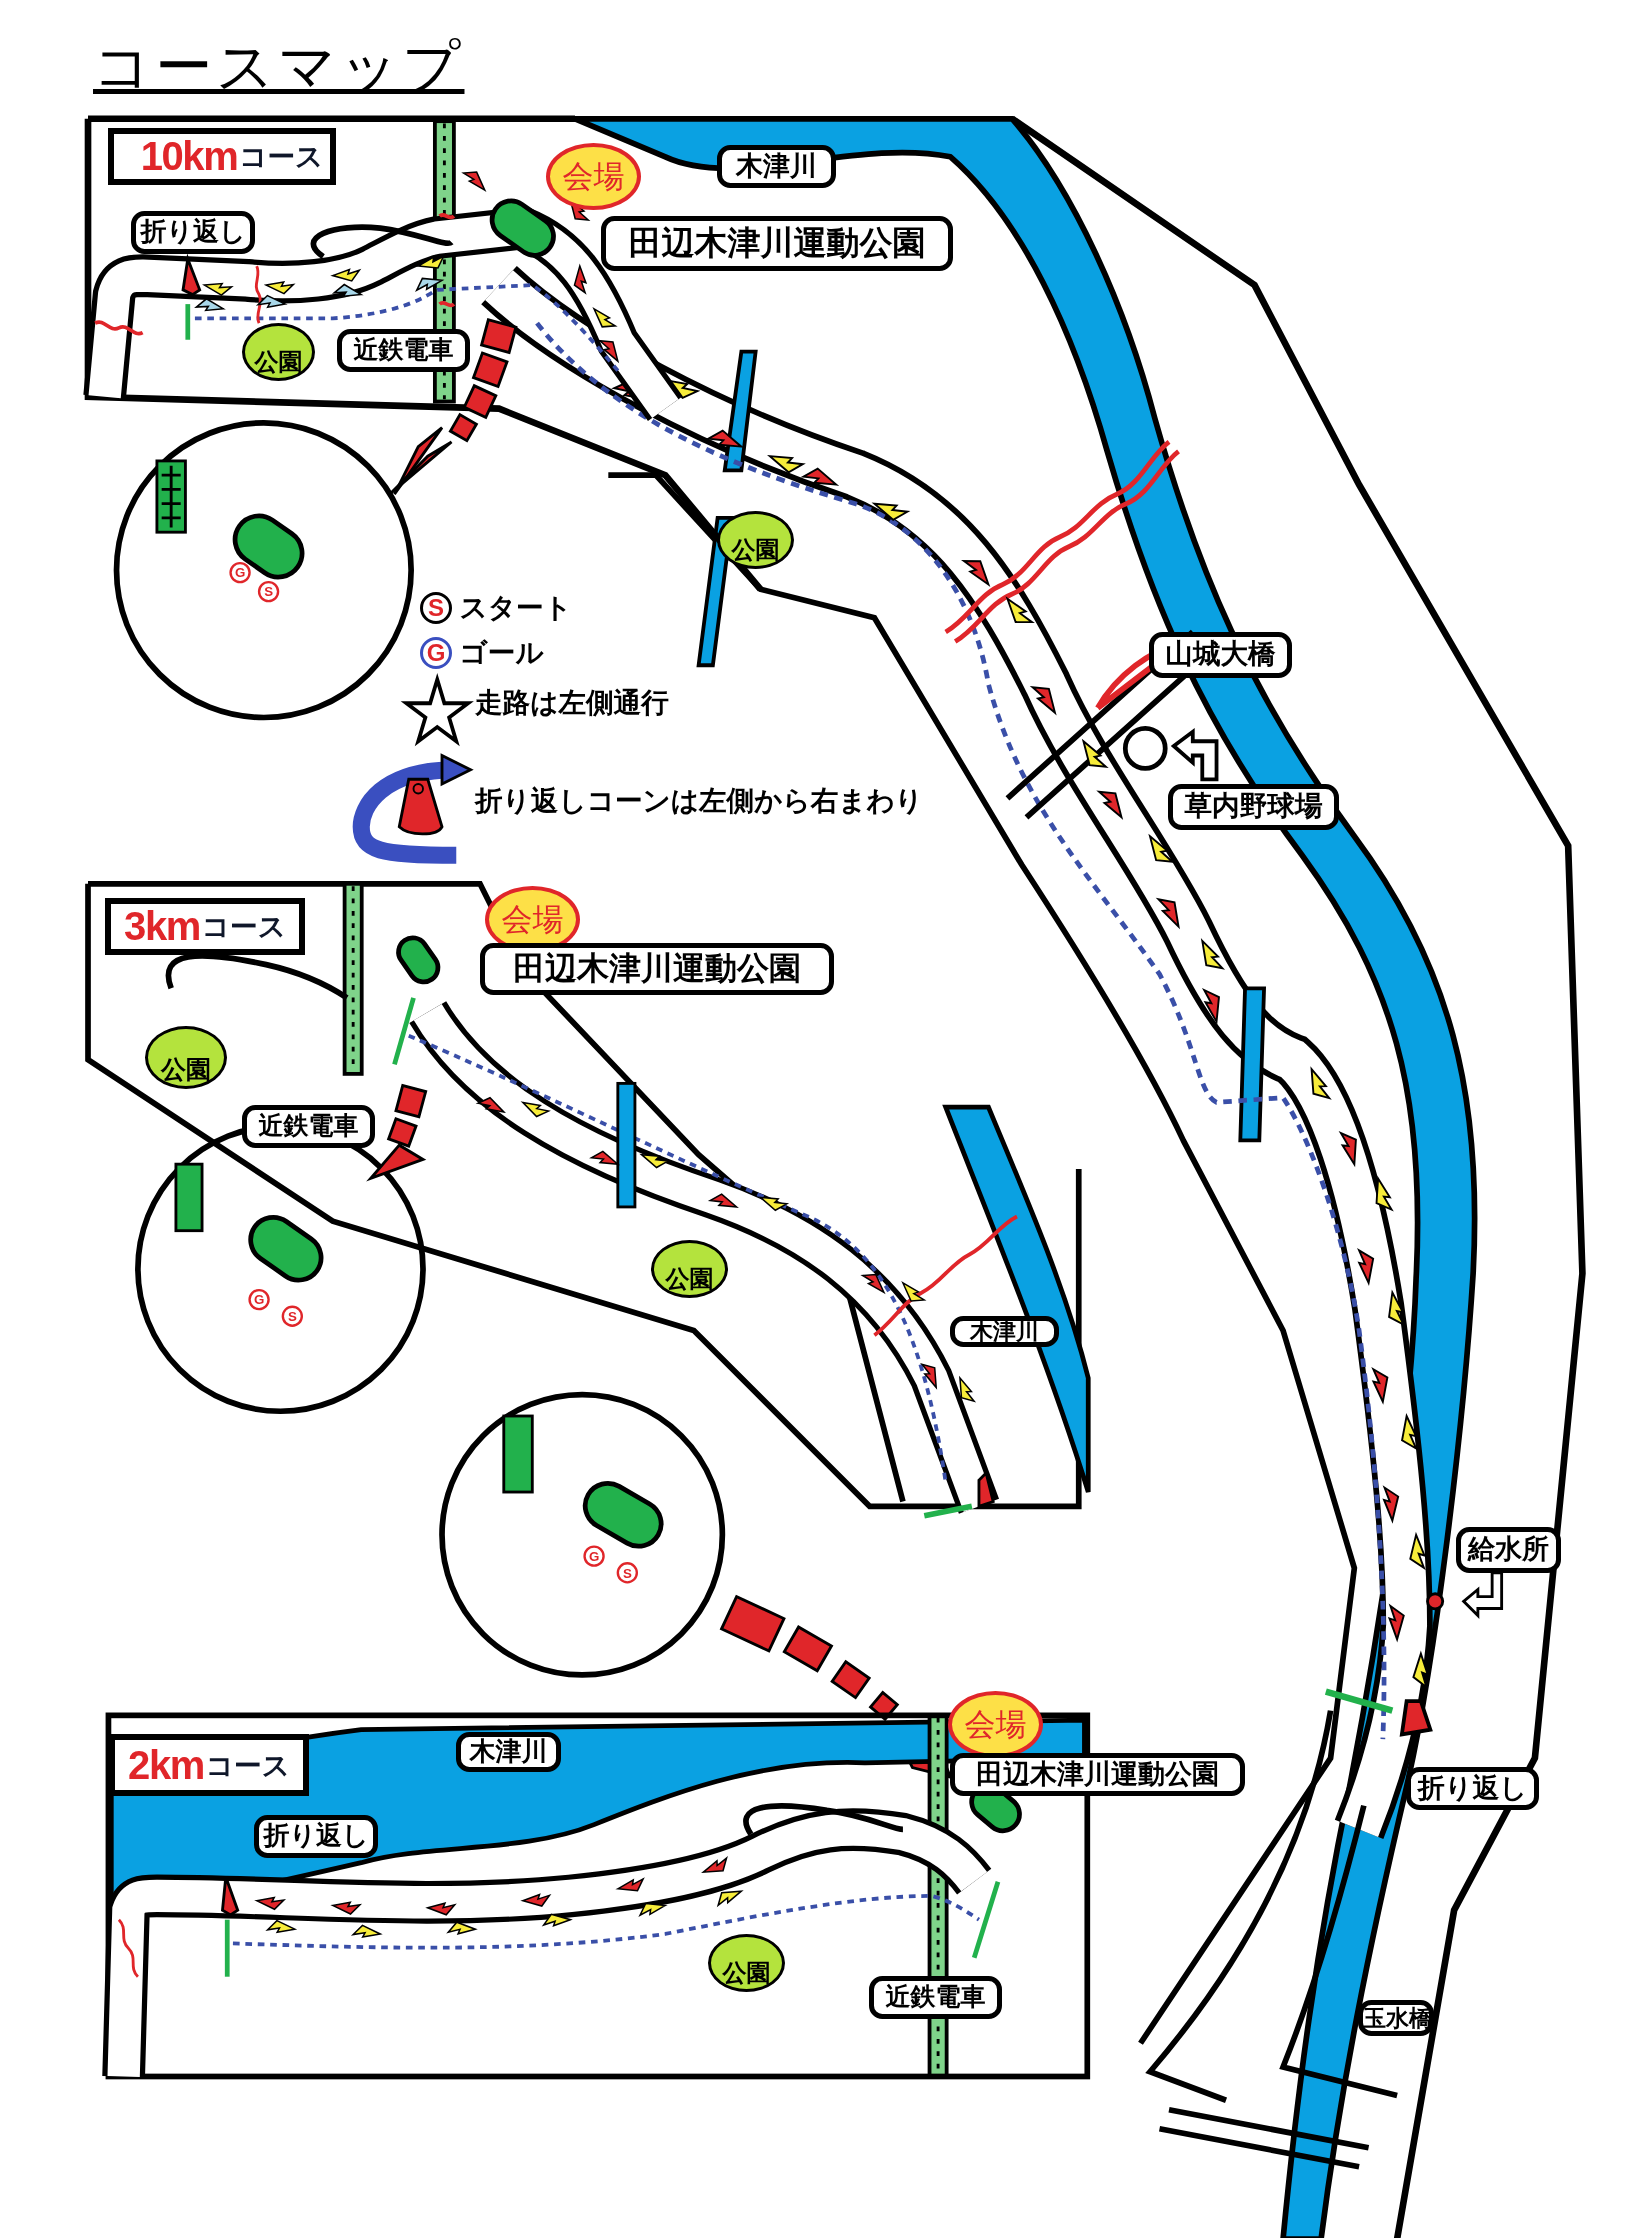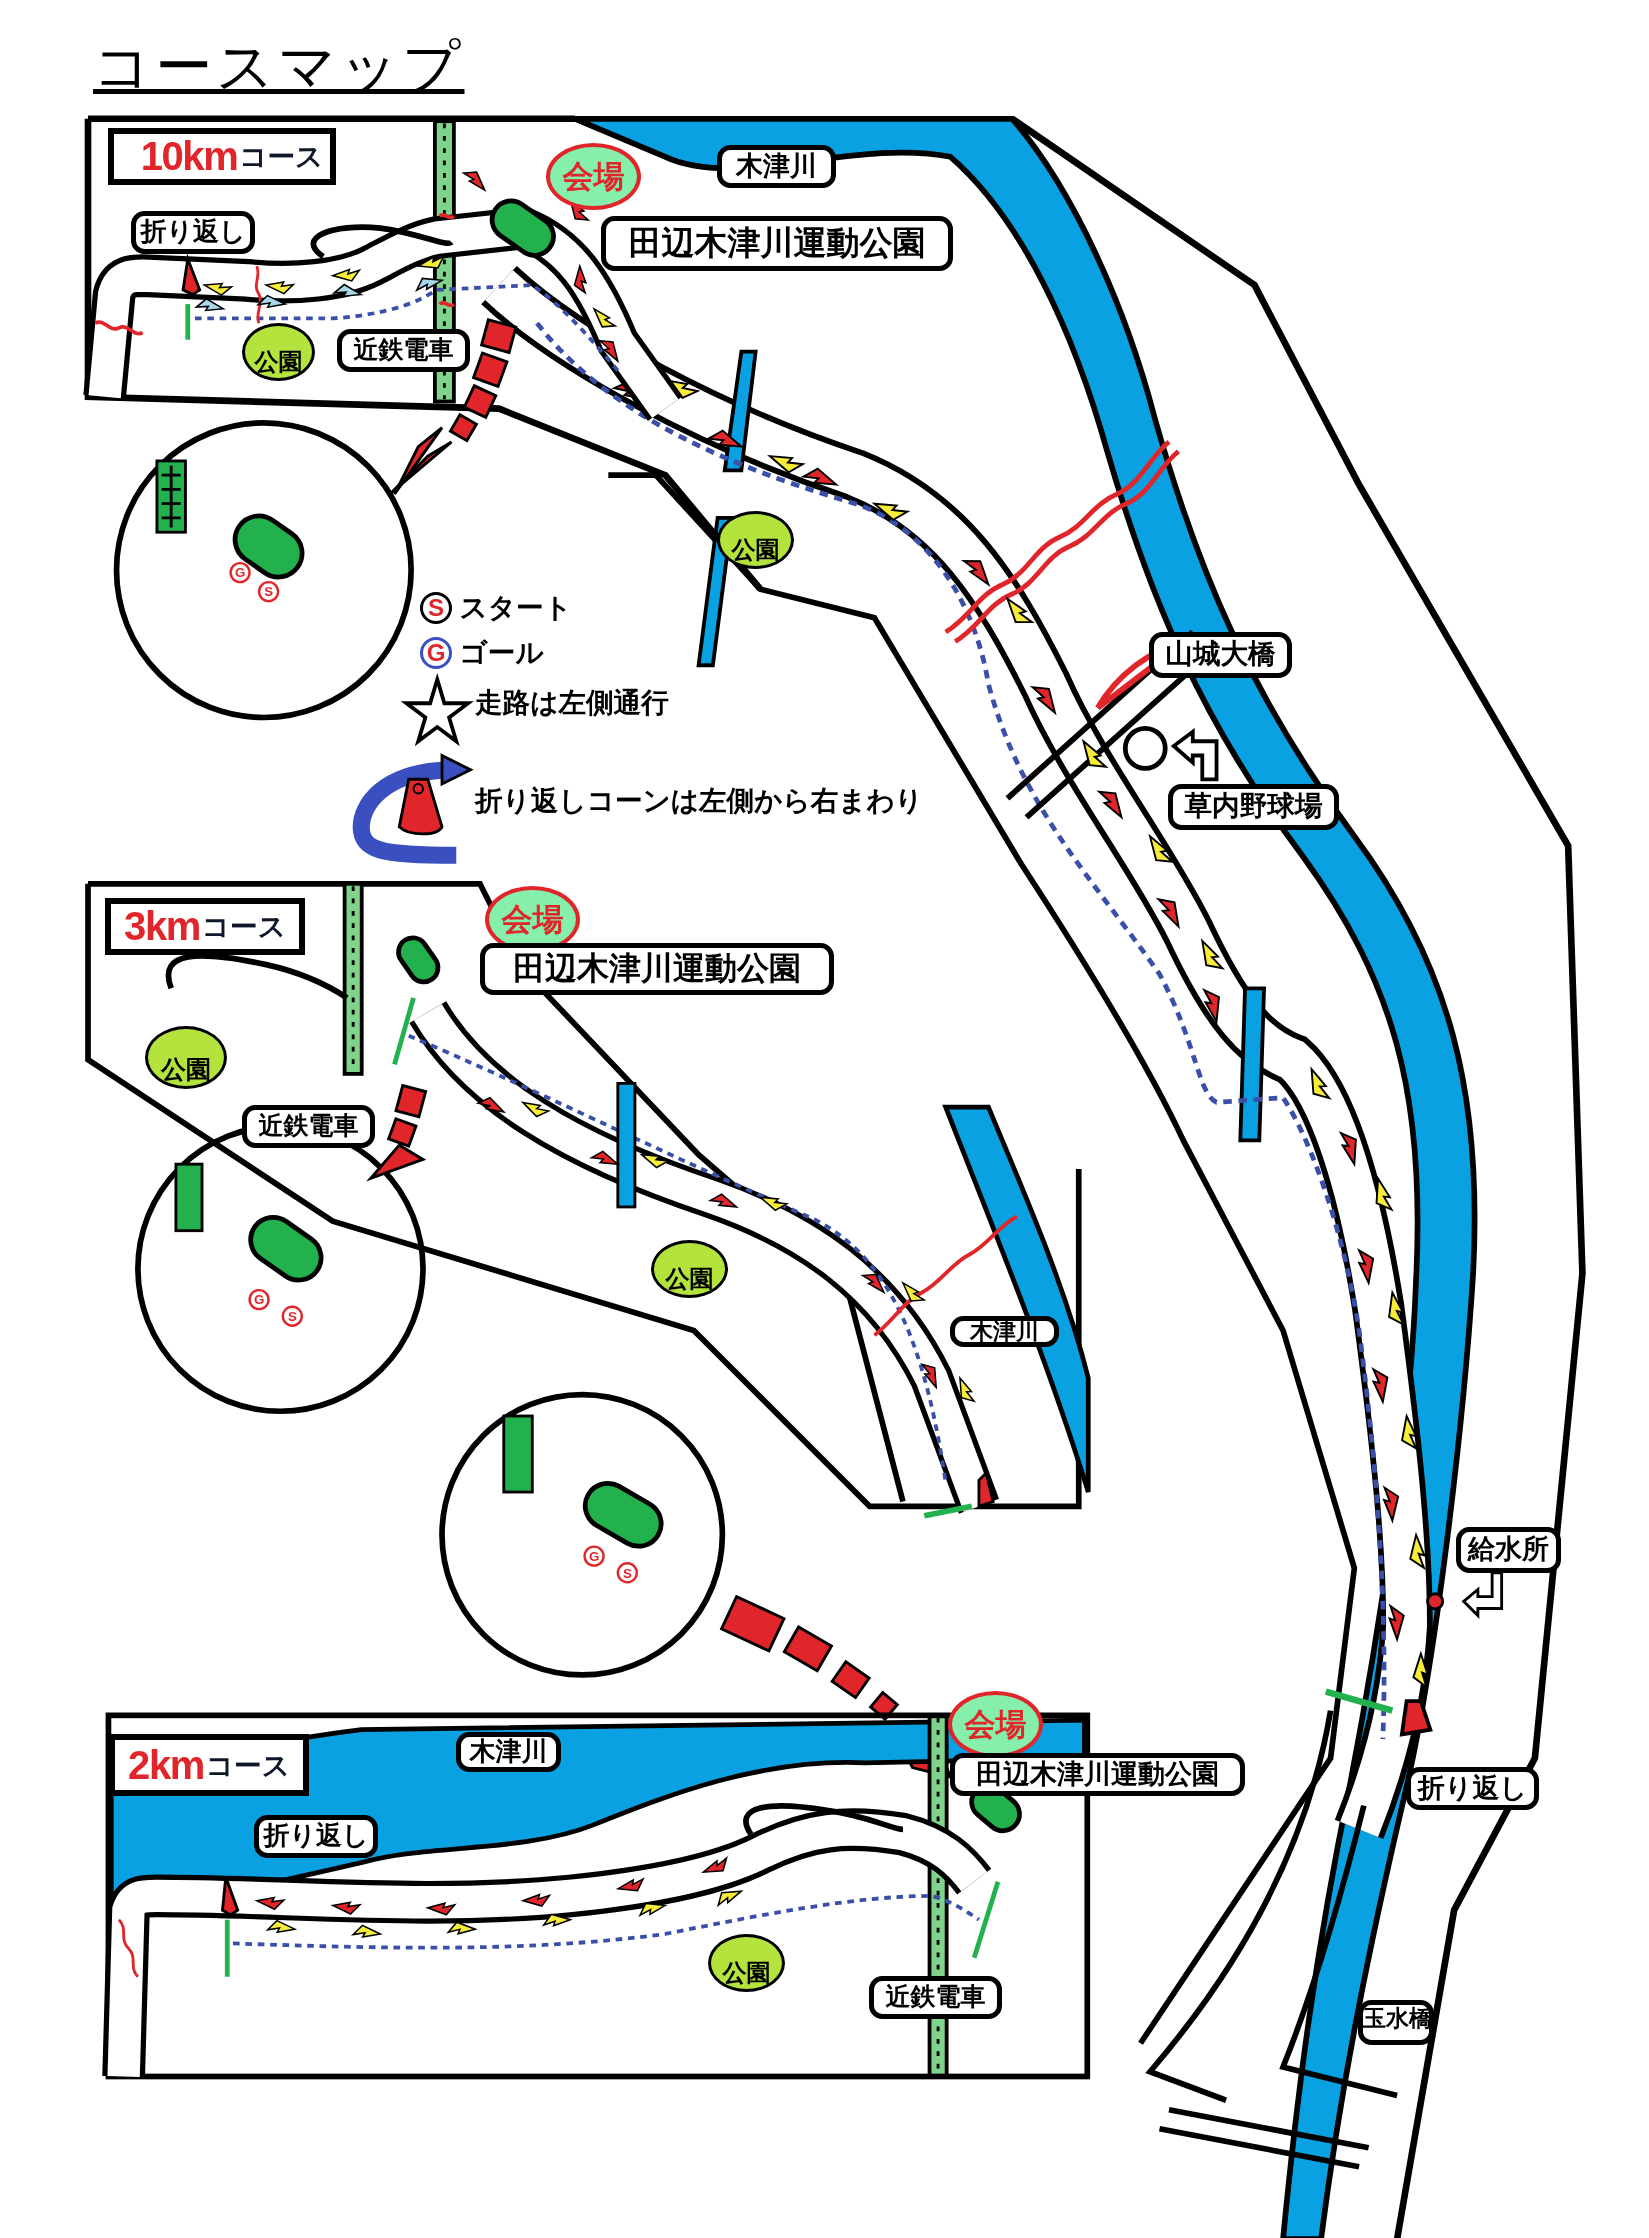--- a/index.html
+++ b/index.html
@@ -3,21 +3,21 @@
 <meta charset="utf-8">
 <style>
   html,body{margin:0;padding:0;background:#fff;}
   body{width:1650px;height:2239px;position:relative;overflow:hidden;font-family:"DejaVu Sans","Liberation Sans",sans-serif;}
   #map{position:absolute;left:0;top:0;width:1650px;height:2239px;}
   .title{position:absolute;left:93px;top:28.5px;font-size:57px;font-weight:400;color:#000;letter-spacing:3.8px;font-family:"DejaVu Sans",sans-serif;text-decoration:underline;}
   .lbl{position:absolute;background:#fff;border:5.7px solid #000;border-radius:13.3px;font-weight:700;color:#000;white-space:nowrap;text-align:center;font-family:"DejaVu Sans",sans-serif;box-sizing:border-box;}
   .course{position:absolute;background:#fff;border:6.7px solid #000;font-weight:700;white-space:nowrap;font-family:"Liberation Sans","DejaVu Sans",sans-serif;box-sizing:border-box;display:flex;align-items:center;justify-content:center;}
   .course .km{color:#e0262a;font-size:40px;letter-spacing:-1.4px;}
   .course .ko{color:#0f172a;font-size:27.6px;margin-left:1.9px;}
-  .venue{position:absolute;width:95px;height:67px;border:4.8px solid #e0262a;border-radius:50%;background:#86efac;color:#e0262a;font-weight:700;font-size:31px;display:flex;align-items:center;justify-content:center;box-sizing:border-box;font-family:"DejaVu Sans",sans-serif;}
+  .venue{position:absolute;width:95px;height:67px;border:4.8px solid #e0262a;border-radius:50%;background:#fde047;color:#e0262a;font-weight:400;font-size:31px;display:flex;align-items:center;justify-content:center;box-sizing:border-box;font-family:"DejaVu Sans",sans-serif;}
   .legend-row{position:absolute;display:flex;align-items:center;font-weight:700;font-size:27.6px;color:#000;font-family:"DejaVu Sans",sans-serif;}
   .sg{width:32px;height:32px;border-radius:50%;border:3.8px solid;box-sizing:border-box;display:flex;align-items:center;justify-content:center;font-family:"Liberation Sans",sans-serif;font-weight:700;font-size:24px;margin-right:7.6px;}
   .sg.s{border-color:#000;color:#e0262a;}
   .sg.g{border-color:#3a4fc0;color:#e0262a;}
   .park{position:absolute;font-weight:700;color:#000;font-family:"DejaVu Sans",sans-serif;display:flex;align-items:flex-end;justify-content:center;}
   .park span{position:relative;z-index:2;}
 </style>
 </head>
 <body>
 
@@ -289,21 +289,21 @@
   <span>折り返しコーンは左側から右まわり</span>
 </div>
 
 <div class="park" style="left:717px;top:511px;width:71px;height:52px;background:#b4e33d;border:3.8px solid #000;border-radius:50%;font-size:24px;">
     <span>公園</span>
   </div>
 <div class="lbl" style="left:1149px;top:588px;width:143px;height:46px;font-size:27.6px;line-height:34px;margin-top:44px;">山城大橋</div>
 <div class="lbl" style="left:1168px;top:784px;width:171px;height:46px;font-size:27.6px;line-height:34px;">草内野球場</div>
 <div class="lbl" style="left:1456px;top:1527px;width:105px;height:46px;font-size:27px;line-height:34px;">給水所</div>
 <div class="lbl" style="left:1406px;top:1767px;width:133px;height:43px;font-size:27px;line-height:31px;">折り返し</div>
-<div class="lbl" style="left:1358px;top:2000px;width:76px;height:45px;font-size:23px;line-height:27px;text-align:center;">玉水橋</div>
+<div class="lbl" style="left:1358px;top:2000px;width:76px;height:36px;font-size:23px;line-height:27px;text-align:center;">玉水橋</div>
 
 <div class="course" style="left:105px;top:898px;width:200px;height:57px;">
   <span class="km">3km</span>
     <span class="ko">コース</span>
 </div>
 <div class="venue" style="left:485px;top:886px;">会場</div>
 <div class="lbl" style="left:480px;top:943px;width:354px;height:52px;font-size:32px;line-height:41px;">田辺木津川運動公園</div>
 <div class="park" style="left:145px;top:1026px;width:76px;height:57px;background:#b4e33d;border:3.8px solid #000;border-radius:50%;font-size:25px;">
     <span>公園</span>
   </div>

